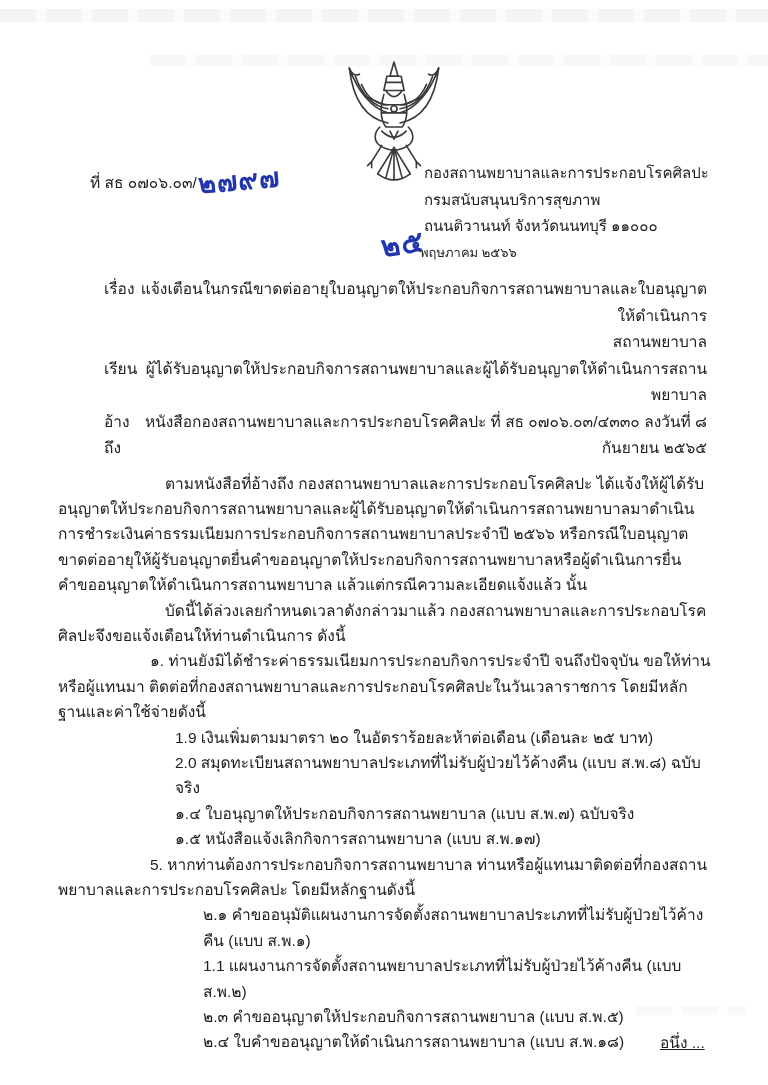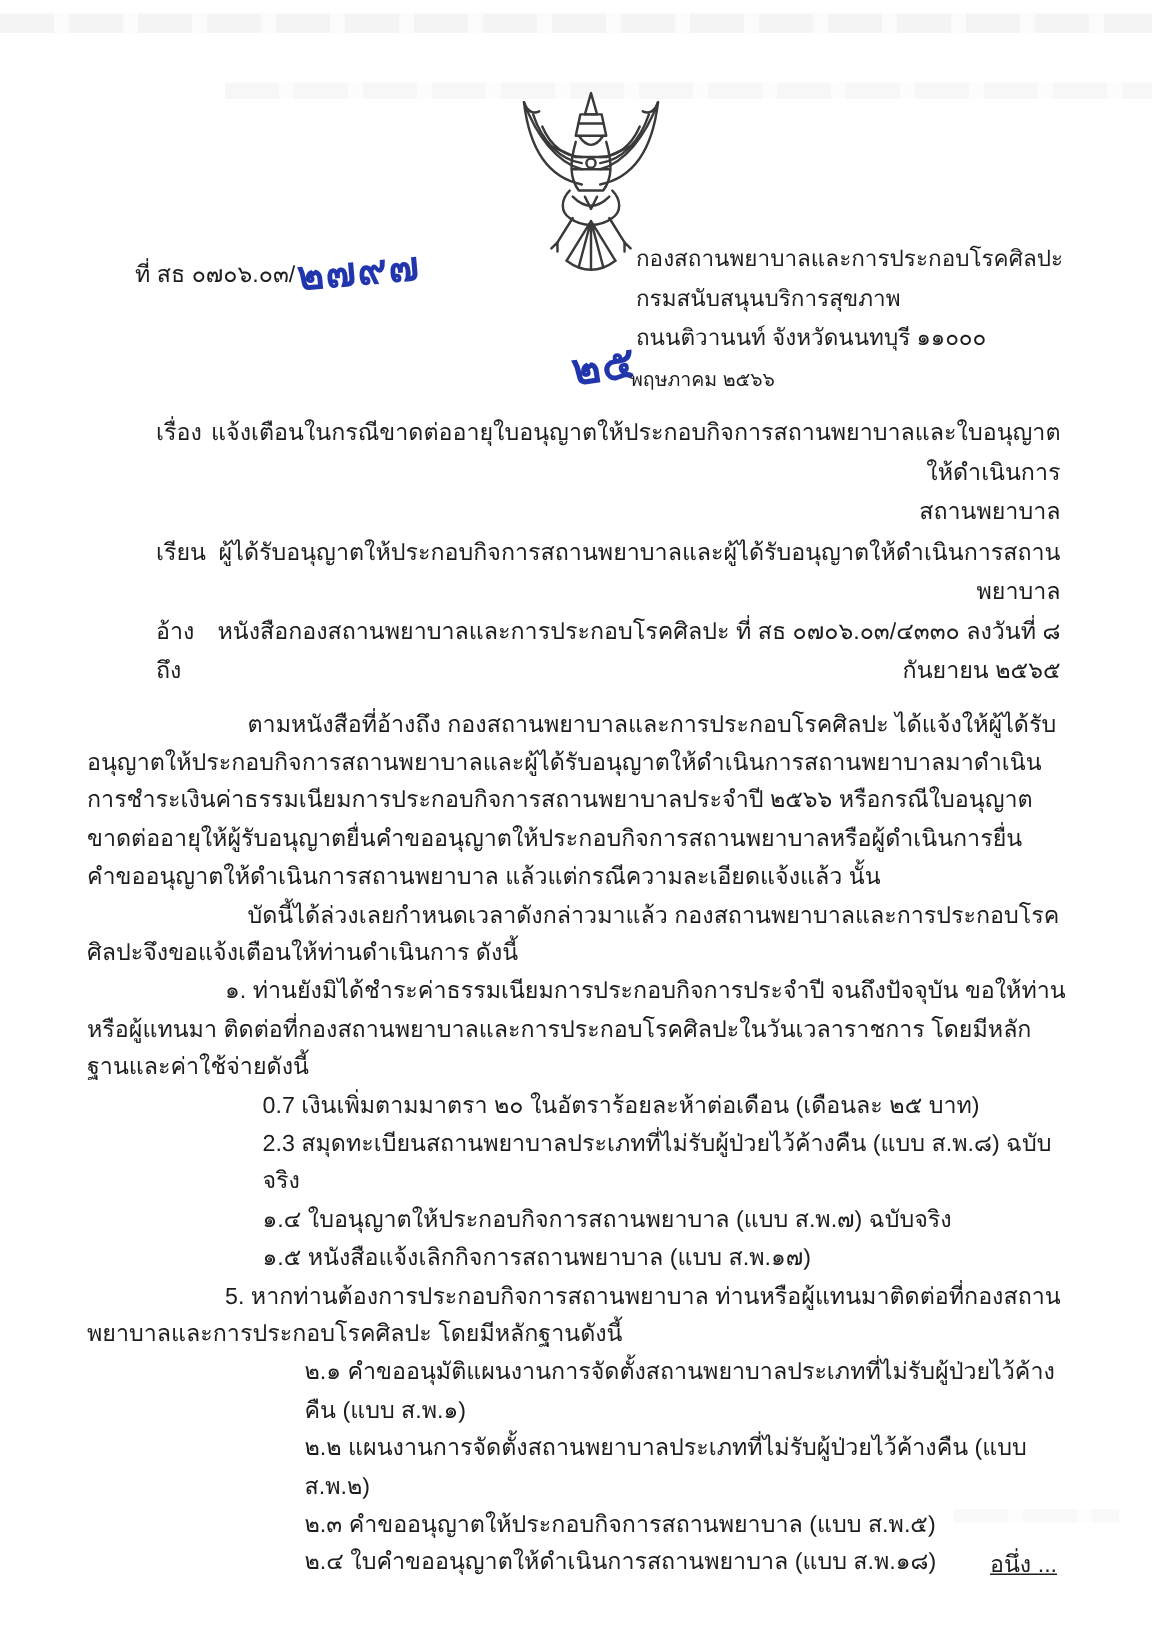--- a/index.html
+++ b/index.html
@@ -118,28 +118,28 @@
     </div>
 
     <div class="meta-row last">
       <span class="meta-label">อ้างถึง</span><span class="meta-text">หนังสือกองสถานพยาบาลและการประกอบโรคศิลปะ ที่ สธ ๐๗๐๖.๐๓/๔๓๓๐ ลงวันที่ ๘ กันยายน ๒๕๖๕</span>
     </div>
 
     <p class="para">ตามหนังสือที่อ้างถึง กองสถานพยาบาลและการประกอบโรคศิลปะ ได้แจ้งให้ผู้ได้รับอนุญาตให้ประกอบกิจการสถานพยาบาลและผู้ได้รับอนุญาตให้ดำเนินการสถานพยาบาลมาดำเนินการชำระเงินค่าธรรมเนียมการประกอบกิจการสถานพยาบาลประจำปี ๒๕๖๖ หรือกรณีใบอนุญาตขาดต่ออายุให้ผู้รับอนุญาตยื่นคำขออนุญาตให้ประกอบกิจการสถานพยาบาลหรือผู้ดำเนินการยื่นคำขออนุญาตให้ดำเนินการสถานพยาบาล แล้วแต่กรณีความละเอียดแจ้งแล้ว นั้น</p>
     <p class="para">บัดนี้ได้ล่วงเลยกำหนดเวลาดังกล่าวมาแล้ว  กองสถานพยาบาลและการประกอบโรคศิลปะจึงขอแจ้งเตือนให้ท่านดำเนินการ ดังนี้</p>
 
     <p class="num-item">๑.  ท่านยังมิได้ชำระค่าธรรมเนียมการประกอบกิจการประจำปี  จนถึงปัจจุบัน  ขอให้ท่านหรือผู้แทนมา ติดต่อที่กองสถานพยาบาลและการประกอบโรคศิลปะในวันเวลาราชการ โดยมีหลักฐานและค่าใช้จ่ายดังนี้</p>
-    <div class="sub1">0.7 เงินเพิ่มตามมาตรา ๒๐ ในอัตราร้อยละห้าต่อเดือน (เดือนละ ๒๕ บาท)</div>
-    <div class="sub1">2.3  สมุดทะเบียนสถานพยาบาลประเภทที่ไม่รับผู้ป่วยไว้ค้างคืน (แบบ ส.พ.๘) ฉบับจริง</div>
+    <div class="sub1">1.9 เงินเพิ่มตามมาตรา ๒๐ ในอัตราร้อยละห้าต่อเดือน (เดือนละ ๒๕ บาท)</div>
+    <div class="sub1">2.0  สมุดทะเบียนสถานพยาบาลประเภทที่ไม่รับผู้ป่วยไว้ค้างคืน (แบบ ส.พ.๘) ฉบับจริง</div>
     <div class="sub1">๑.๔ ใบอนุญาตให้ประกอบกิจการสถานพยาบาล (แบบ ส.พ.๗) ฉบับจริง</div>
     <div class="sub1">๑.๕ หนังสือแจ้งเลิกกิจการสถานพยาบาล (แบบ ส.พ.๑๗)</div>
 
     <p class="num-item">5.  หากท่านต้องการประกอบกิจการสถานพยาบาล ท่านหรือผู้แทนมาติดต่อที่กองสถานพยาบาลและการประกอบโรคศิลปะ โดยมีหลักฐานดังนี้</p>
     <div class="sub2">๒.๑ คำขออนุมัติแผนงานการจัดตั้งสถานพยาบาลประเภทที่ไม่รับผู้ป่วยไว้ค้างคืน (แบบ ส.พ.๑)</div>
-    <div class="sub2">๒.๒ แผนงานการจัดตั้งสถานพยาบาลประเภทที่ไม่รับผู้ป่วยไว้ค้างคืน (แบบ ส.พ.๒)</div>
+    <div class="sub2">1.1 แผนงานการจัดตั้งสถานพยาบาลประเภทที่ไม่รับผู้ป่วยไว้ค้างคืน (แบบ ส.พ.๒)</div>
     <div class="sub2">๒.๓ คำขออนุญาตให้ประกอบกิจการสถานพยาบาล (แบบ ส.พ.๕)</div>
     <div class="sub2">๒.๔ ใบคำขออนุญาตให้ดำเนินการสถานพยาบาล (แบบ ส.พ.๑๘)</div>
 
   </div>
 
   <div class="continuation">อนึ่ง ...</div>
 
 </div>
 
 </body></html>

